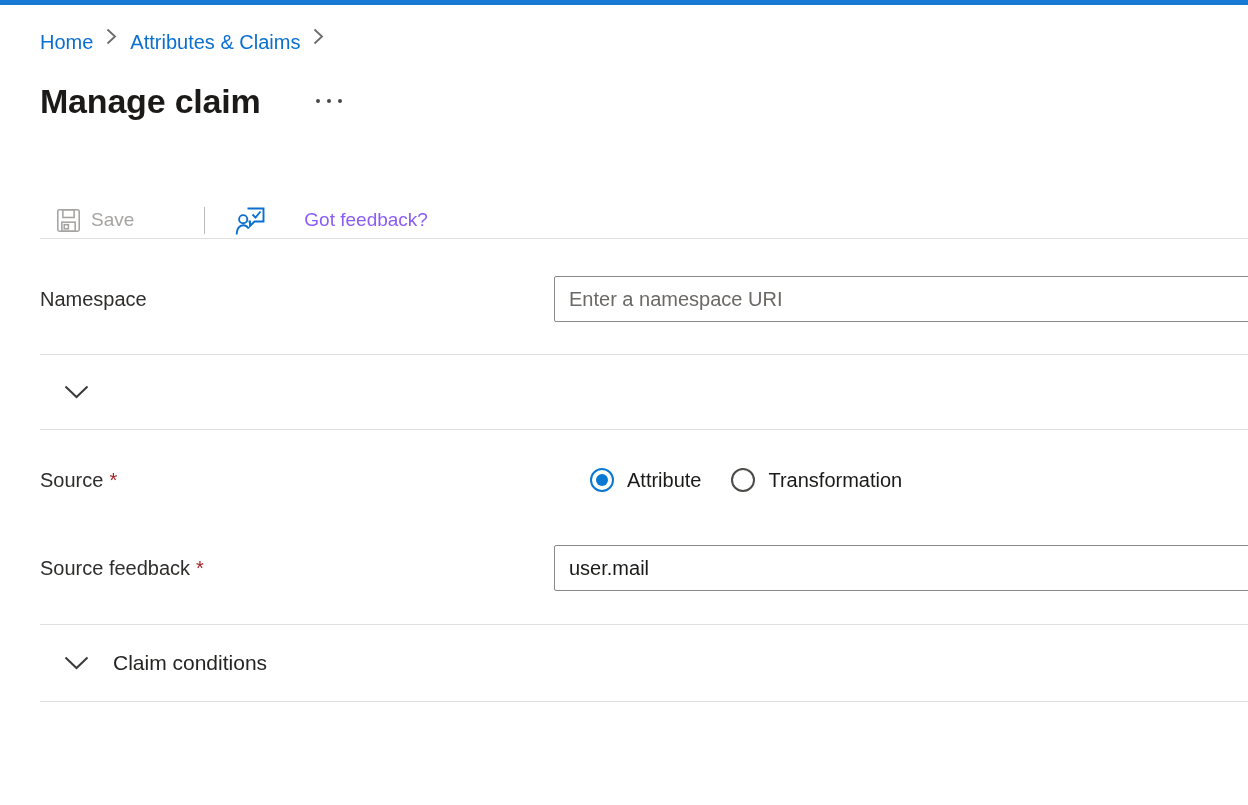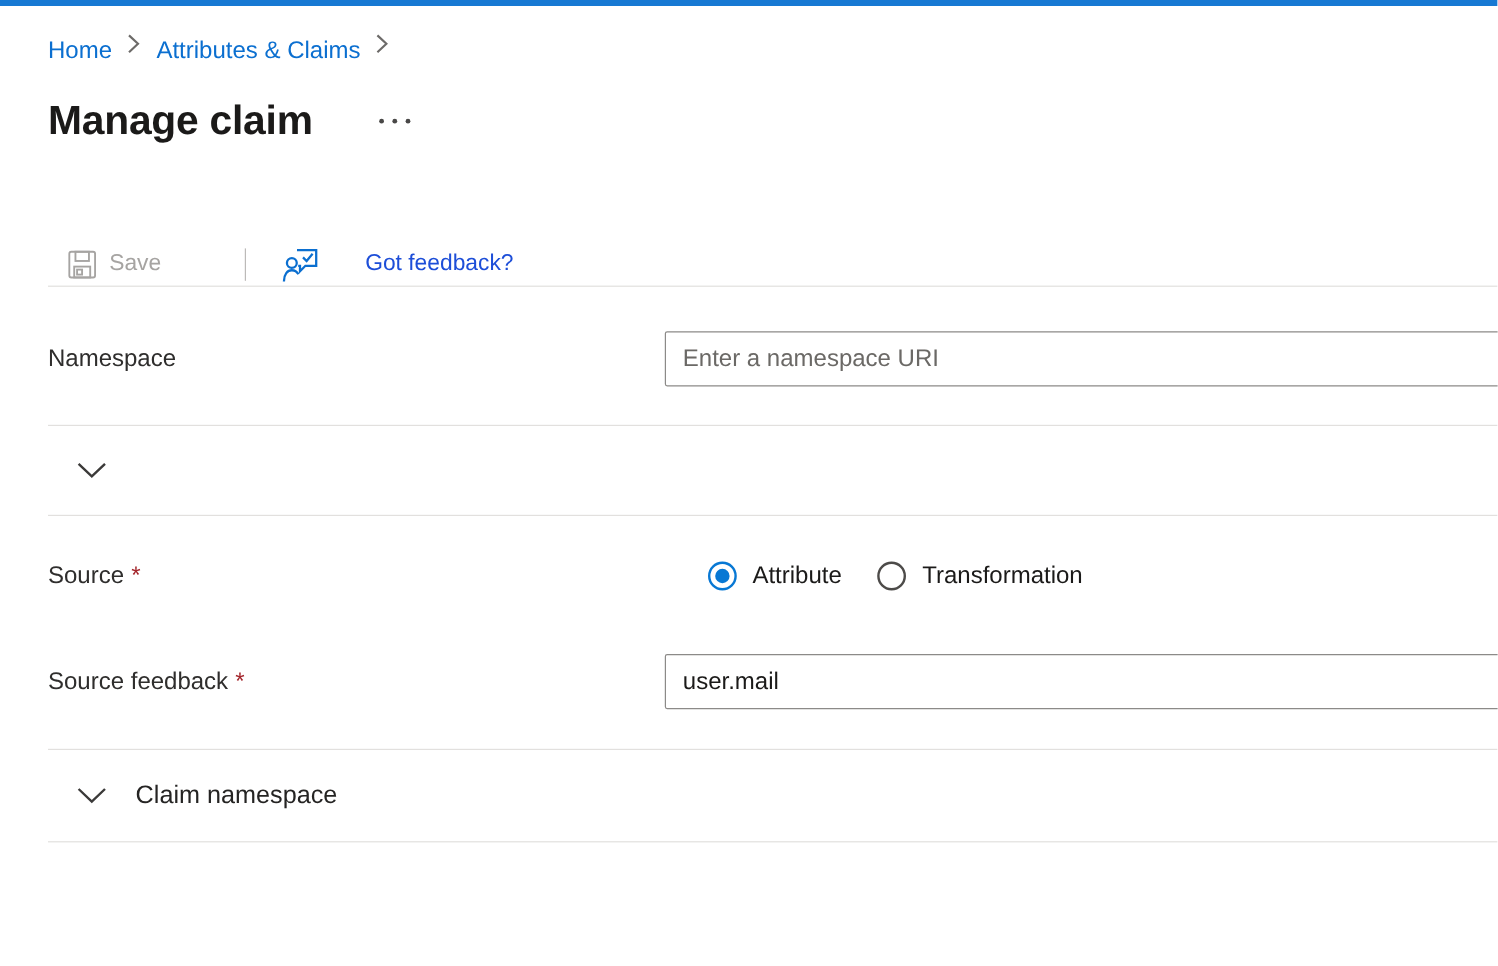--- a/index.html
+++ b/index.html
@@ -18,21 +18,21 @@
   
   .title-row { margin:22px 0 0 40px; display:flex; align-items:center; height:46px; }
   .page-title { font-size:34px; font-weight:700; color:#1b1a19; letter-spacing:-0.2px; }
   .more-btn { margin-left:53px; display:flex; gap:7px; align-items:center; cursor:pointer; padding:6px 2px; }
   .more-btn .dot { width:4px; height:4px; border-radius:50%; background:#494847; }
 
   
   .toolbar { margin:78px 0 0 56px; height:36px; display:flex; align-items:center; }
   .tb-btn { display:flex; align-items:center; gap:10px; font-size:19px; cursor:default; }
   .tb-btn.disabled { color:#a6a4a2; }
-  .tb-btn.enabled { color:#1d4ed8; cursor:pointer;gap:36px; }
+  .tb-btn.enabled { color:#8b5cf6; cursor:pointer;gap:36px; }
   .tb-gap { width:38px; }
   .tb-divider { width:1px; height:27px; background:#bcbab8; margin:0 30px 0 32px; }
 
   .divider { border:none; border-top:1px solid #e2e0de; margin-left:40px; height:0; }
 
   
   .form-row { display:flex; align-items:center; padding-left:40px; }
   .form-row .lbl { flex:0 0 514px; font-size:20px; color:#2f2e2d; }
   .req { color:#a4262c; margin-left:6px; }
   .field-wrap { flex:1 1 auto; margin-right:-8px; }
@@ -176,18 +176,18 @@
   </div>
 
   <hr class="divider hr4">
 
   <div class="section-header tall">
     <span class="chev">
       <svg width="25" height="14" viewBox="0 0 25 14">
           <polyline points="1.5,1.5 12.5,12 23.5,1.5" fill="none" stroke="#3b3a39" stroke-width="2"></polyline>
         </svg>
     </span>
-    <span class="section-title">Claim namespace</span>
+    <span class="section-title">Claim conditions</span>
   </div>
 
   <hr class="divider">
 
 </div>
 
 </body></html>

